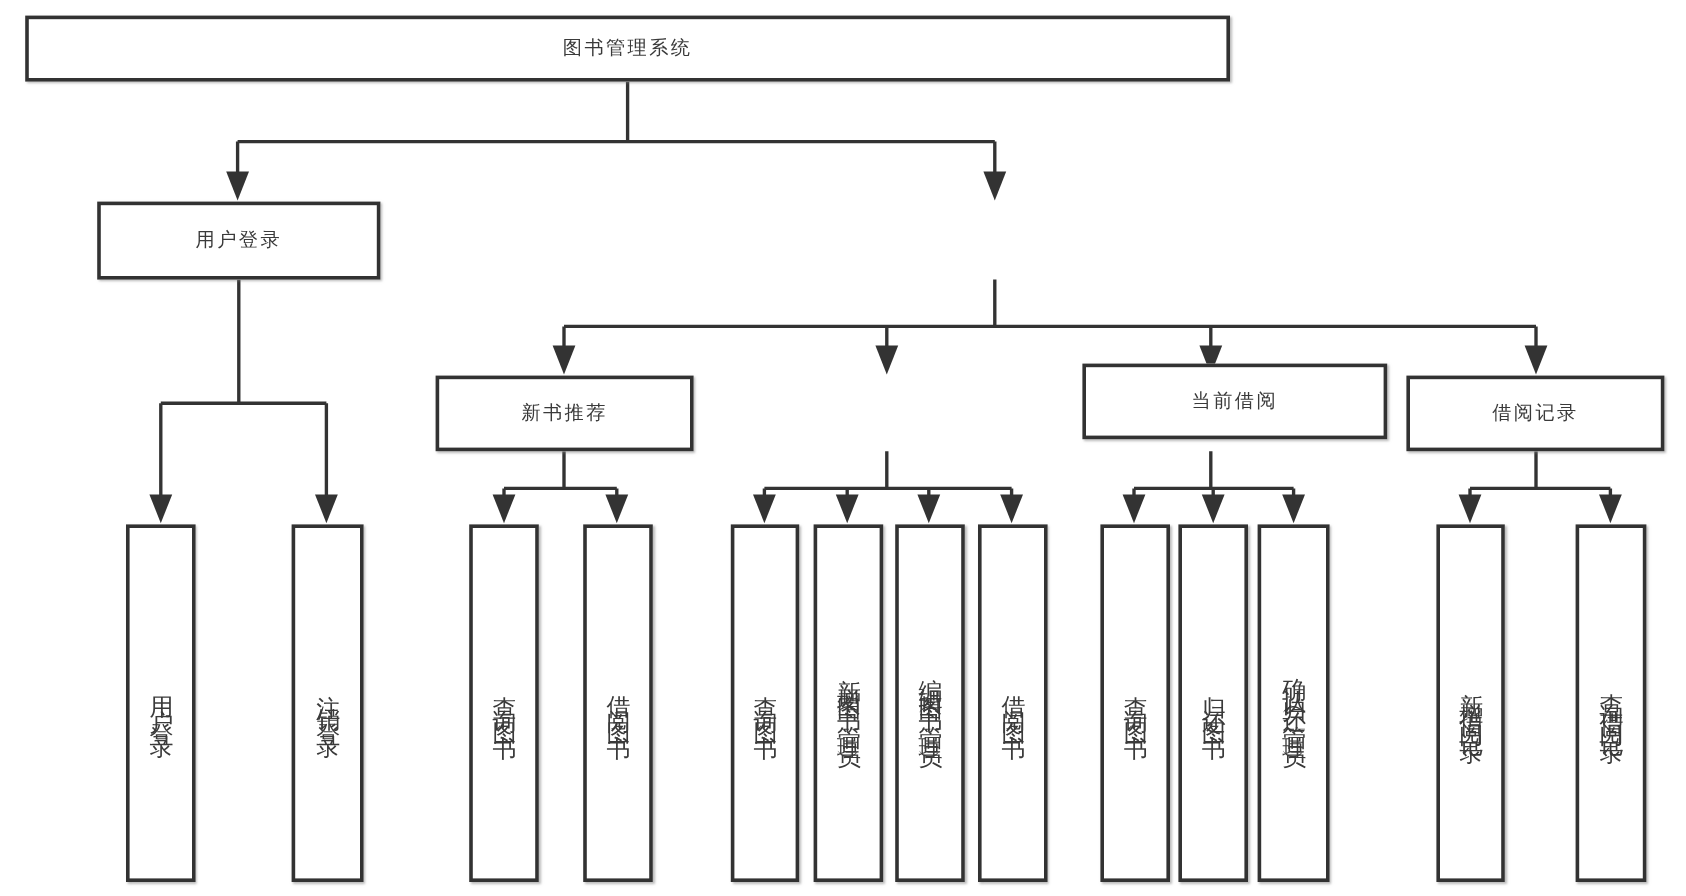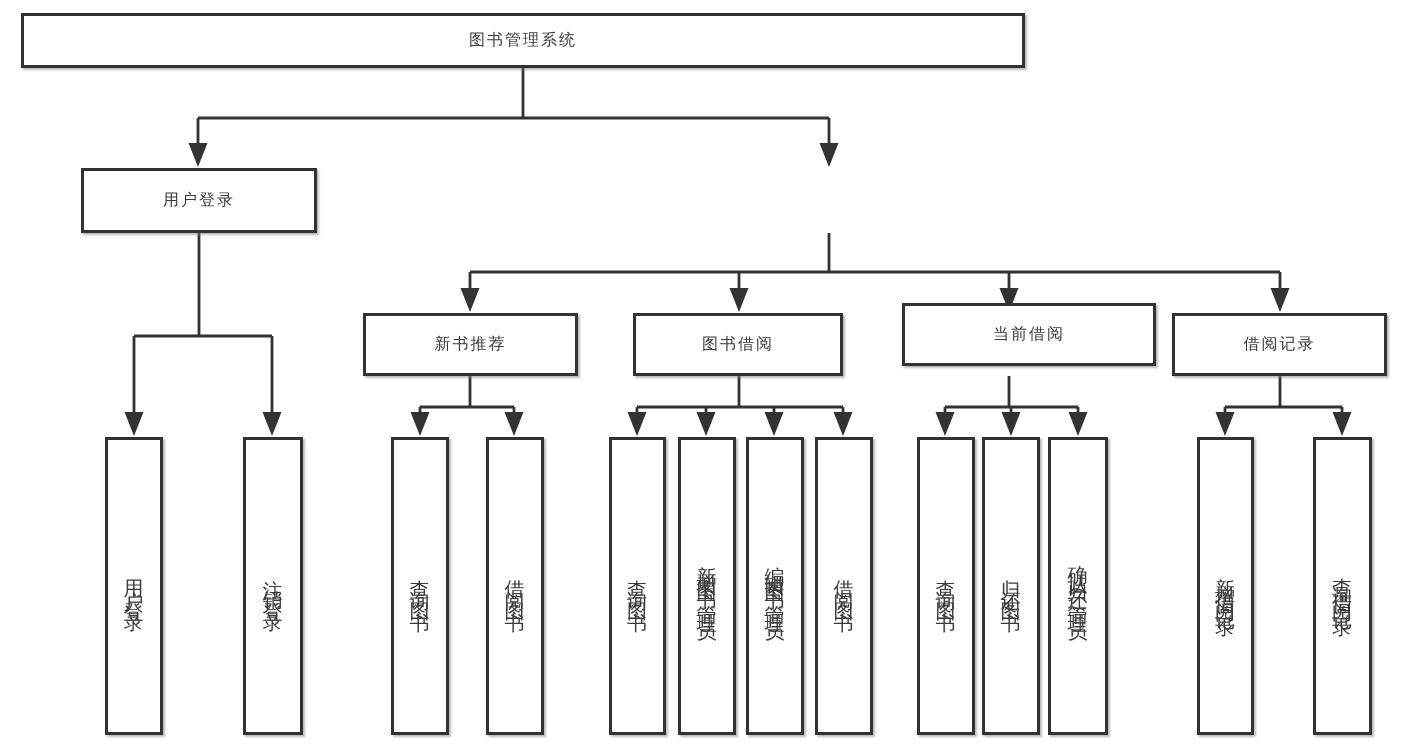--- a/index.html
+++ b/index.html
@@ -105,21 +105,20 @@
       <polygon points="1215.5,412 1234.5,412 1225,436"></polygon>
       <polygon points="1332.5,412 1351.5,412 1342,436"></polygon>
     </g>
   </svg>
 
   <div class="node h-node" style="left:21px; top:13px; width:1004px; height:55px;">图书管理系统</div>
 
   <div class="node h-node" style="left:81px; top:168px; width:236px; height:65px;">用户登录</div>
 
   <div class="node h-node" style="left:363px; top:313px; width:215px; height:63px;">新书推荐</div>
-  <div class="node h-node" style="left:633px; top:313px; width:210px; height:63px;">图书借阅</div>
   <div class="node h-node" style="left:902px; top:303px; width:254px; height:63px;">当前借阅</div>
   <div class="node h-node" style="left:1172px; top:313px; width:215px; height:63px;">借阅记录</div>
 
   <div class="node v-node" style="left:105px; top:437px; width:58px; height:298px;">用户登录</div>
   <div class="node v-node" style="left:243px; top:437px; width:60px; height:298px;">注销登录</div>
 
   <div class="node v-node" style="left:391px; top:437px; width:58px; height:298px;">查询图书</div>
   <div class="node v-node" style="left:486px; top:437px; width:58px; height:298px;">借阅图书</div>
 
   <div class="node v-node" style="left:609px; top:437px; width:57px; height:298px;">查询图书</div>

